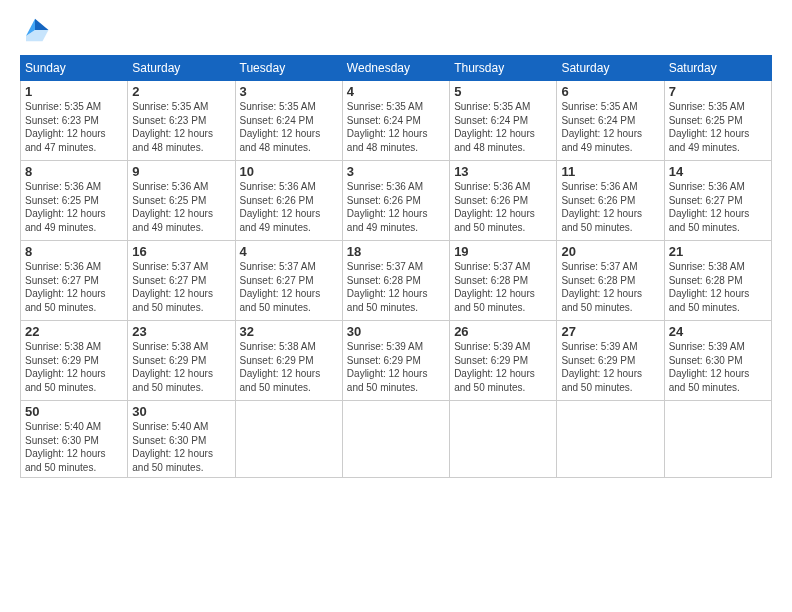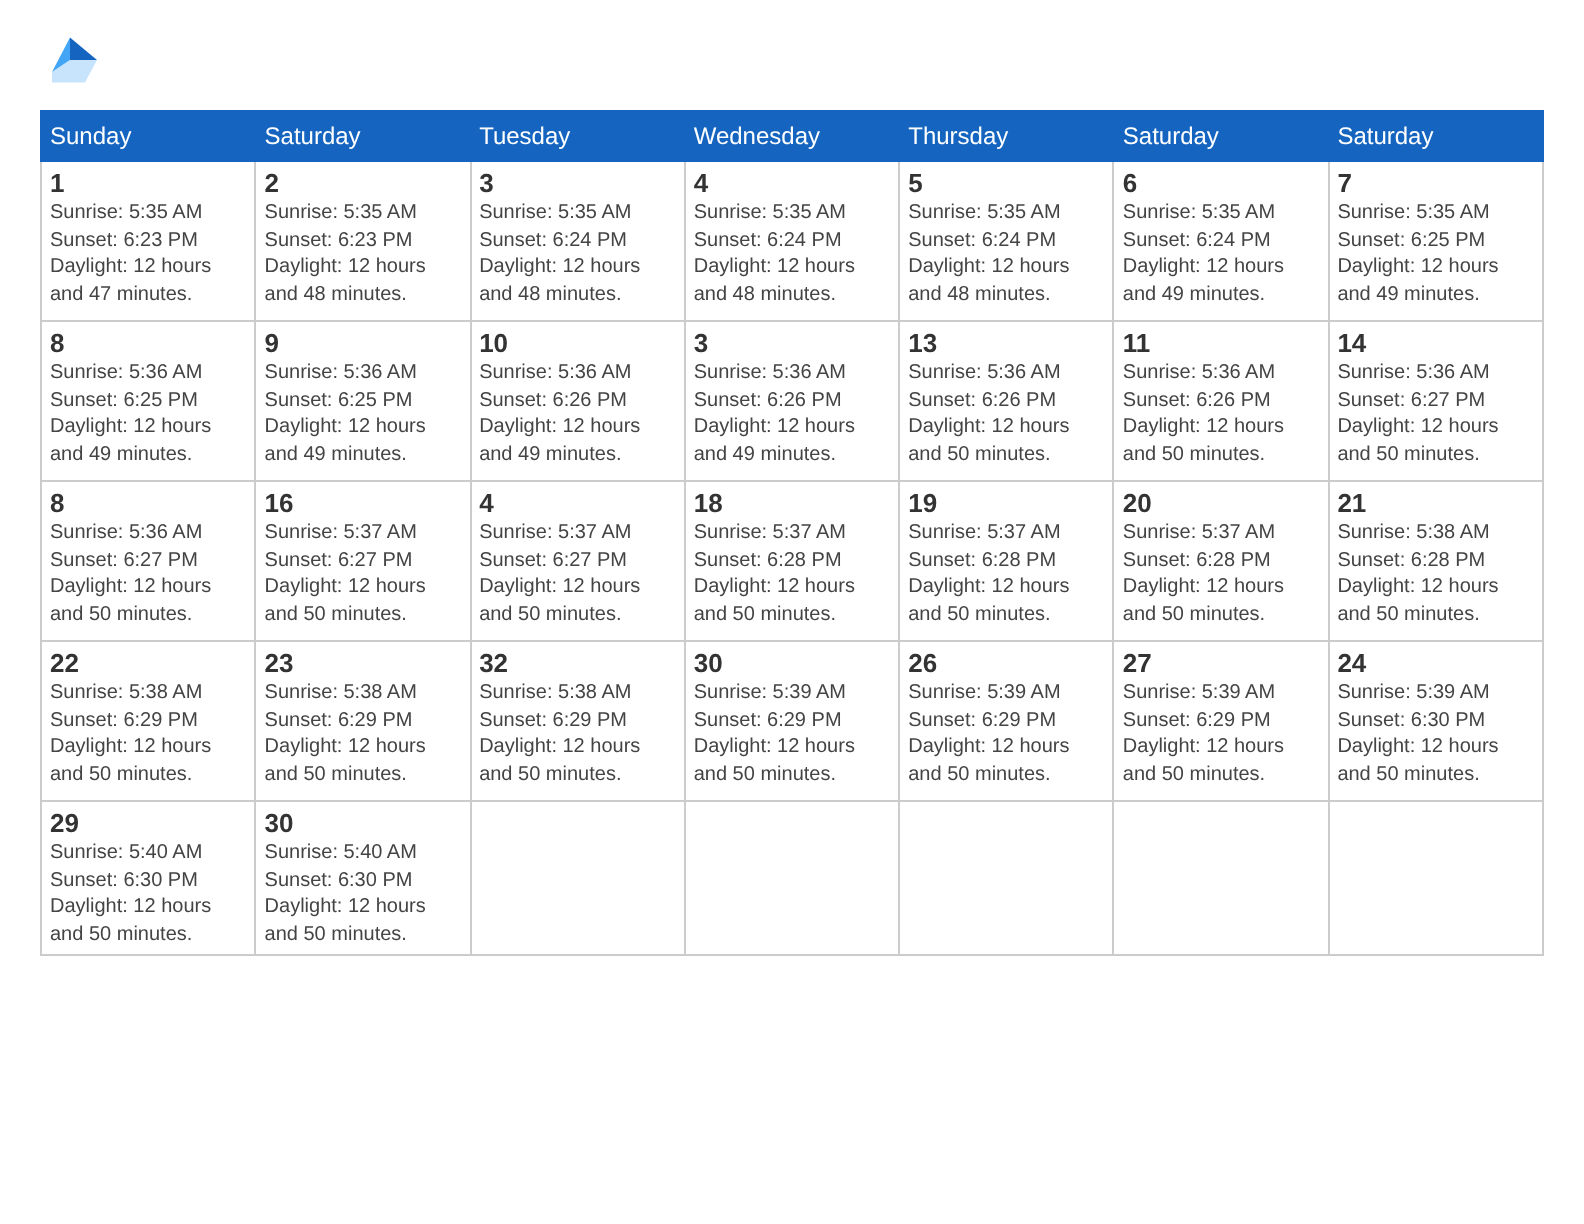--- a/index.html
+++ b/index.html
@@ -248,21 +248,21 @@
             <span class="day-num">27</span>
             <div class="day-info">Sunrise: 5:39 AM<br>Sunset: 6:29 PM<br>Daylight: 12 hours and 50 minutes.</div>
           </td>
           <td>
             <span class="day-num">24</span>
             <div class="day-info">Sunrise: 5:39 AM<br>Sunset: 6:30 PM<br>Daylight: 12 hours and 50 minutes.</div>
           </td>
         </tr>
         <tr>
           <td>
-            <span class="day-num">29</span>
+            <span class="day-num">50</span>
             <div class="day-info">Sunrise: 5:40 AM<br>Sunset: 6:30 PM<br>Daylight: 12 hours and 50 minutes.</div>
           </td>
           <td>
             <span class="day-num">30</span>
             <div class="day-info">Sunrise: 5:40 AM<br>Sunset: 6:30 PM<br>Daylight: 12 hours and 50 minutes.</div>
           </td>
           <td class="empty-cell"></td>
           <td class="empty-cell"></td>
           <td class="empty-cell"></td>
           <td class="empty-cell"></td>

